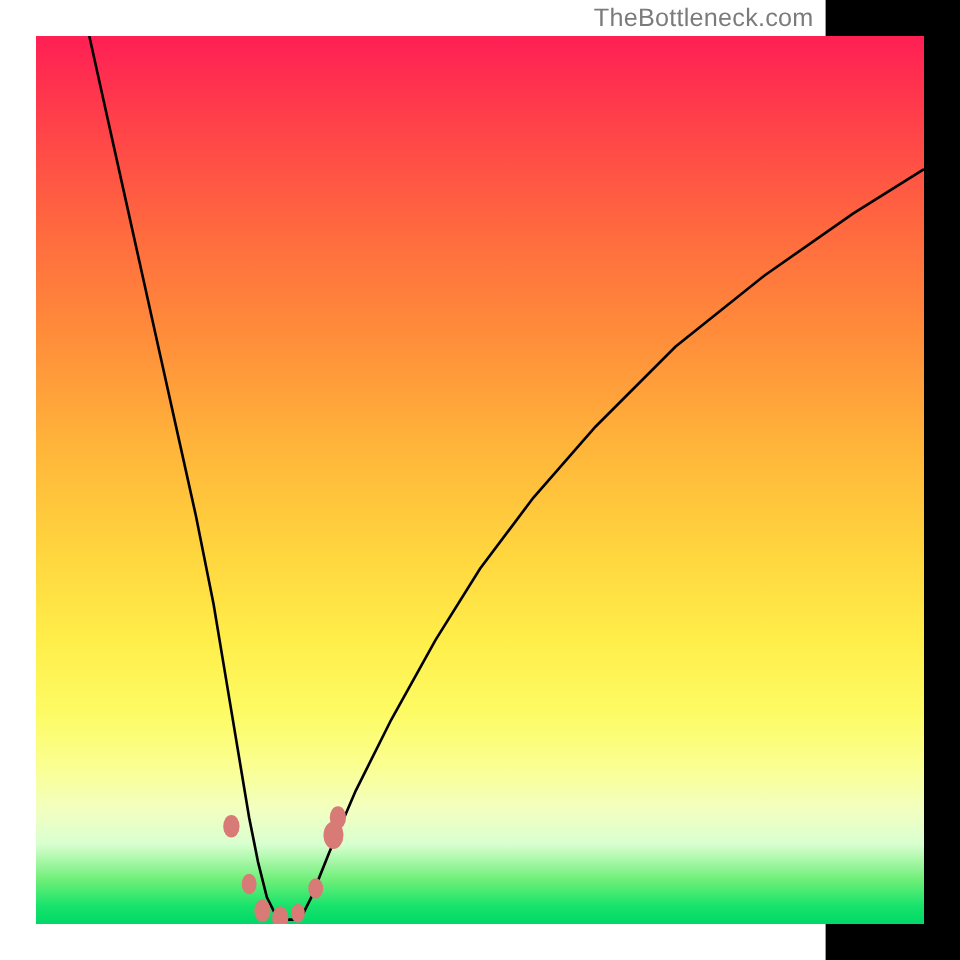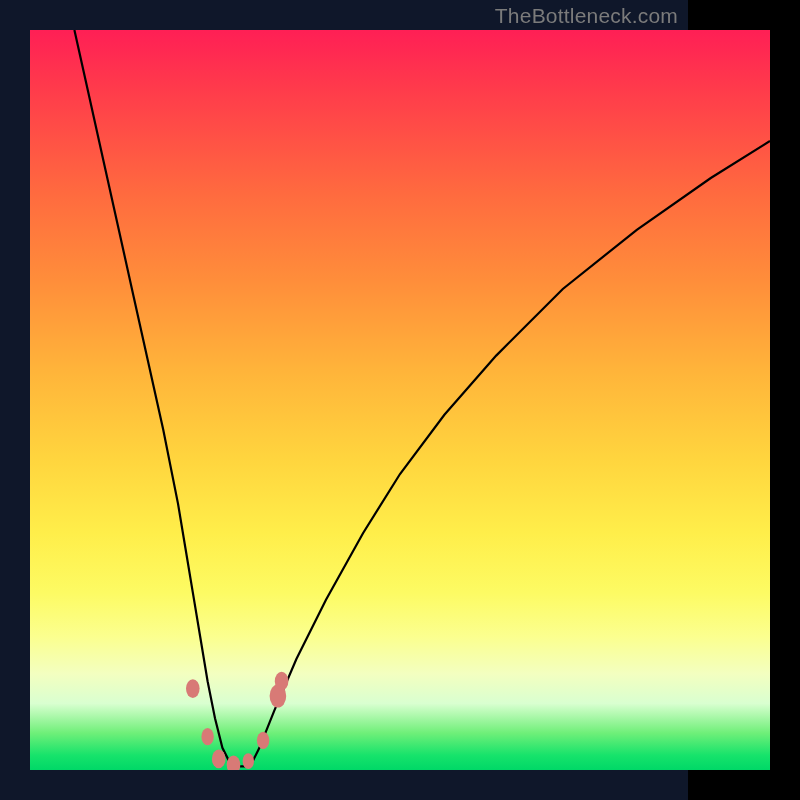--- a/index.html
+++ b/index.html
@@ -10,21 +10,21 @@
     overflow: hidden;
     background: #000;
     font-family: Arial, Helvetica, sans-serif;
   }
   .frame {
     position: absolute;
     left: 0;
     top: 0;
     width: 688px;
     height: 800px;
-    background: #0f172a;
+    background: #ffffff;
   }
   .plot {
     position: absolute;
     left: 30px;
     top: 30px;
     width: 740px;
     height: 740px;
     background: linear-gradient(to bottom,
       #ff1f55 0%,
       #ff3b4b 8%,

